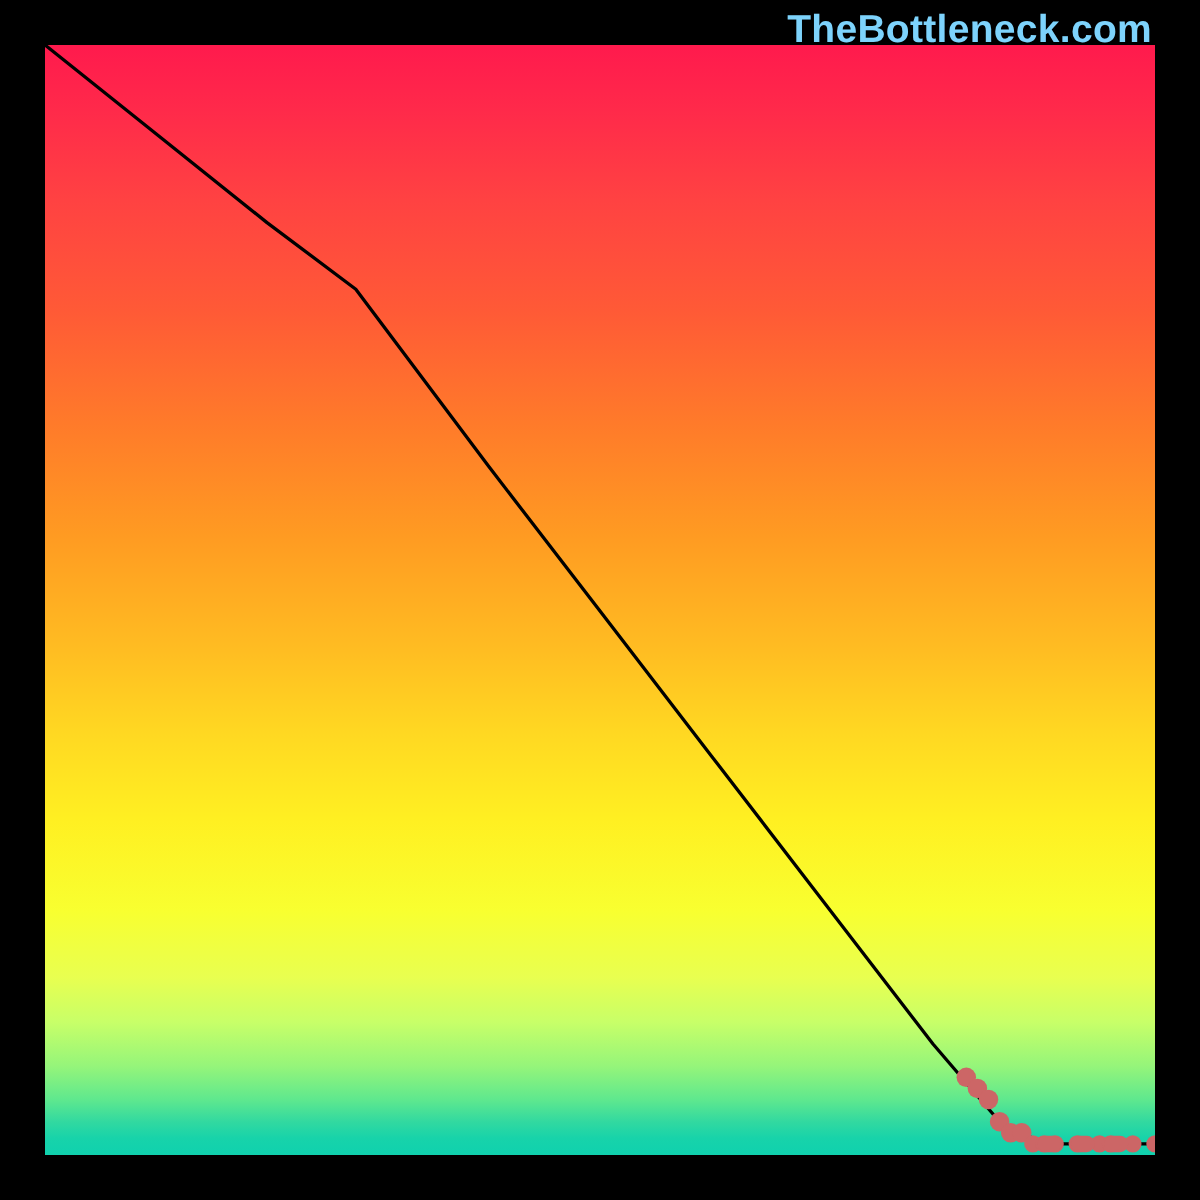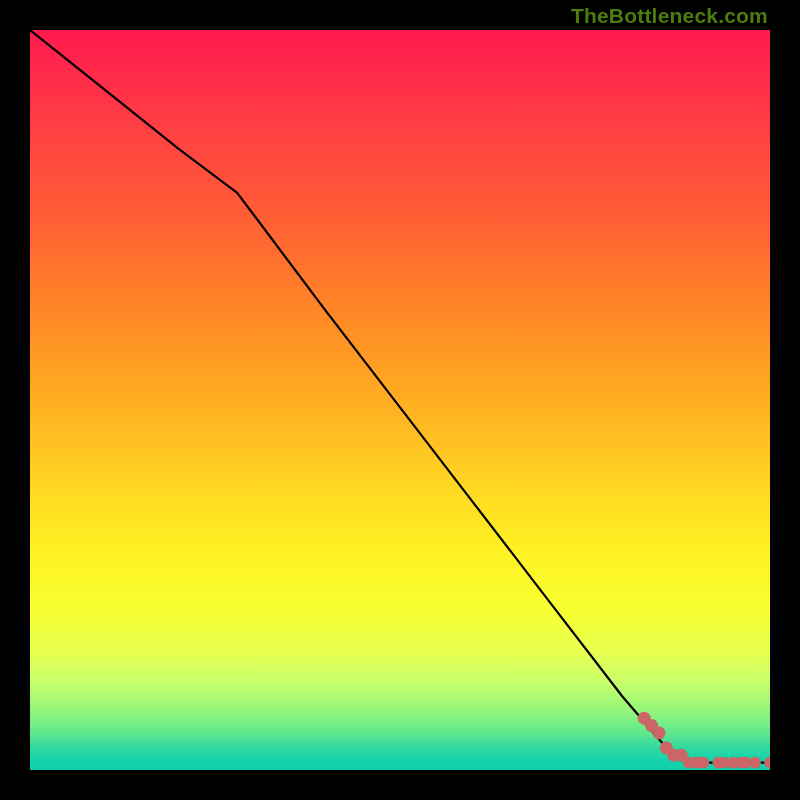--- a/index.html
+++ b/index.html
@@ -41,22 +41,22 @@
       #5fe88e 95%,
       #32d9a0 97%,
       #17d3aa 98.5%,
       #10d1ae 100%
     );
   }
   .watermark {
     position: absolute;
     top: 4px;
     right: 32px;
-    color: #4d7c0f;
-    font-size: 21px;
+    color: #7dd3fc;
+    font-size: 26px;
     font-weight: 600;
     letter-spacing: 0.2px;
     z-index: 5;
   }
   svg.overlay {
     position: absolute;
     left: 0;
     top: 0;
     width: 740px;
     height: 740px;

